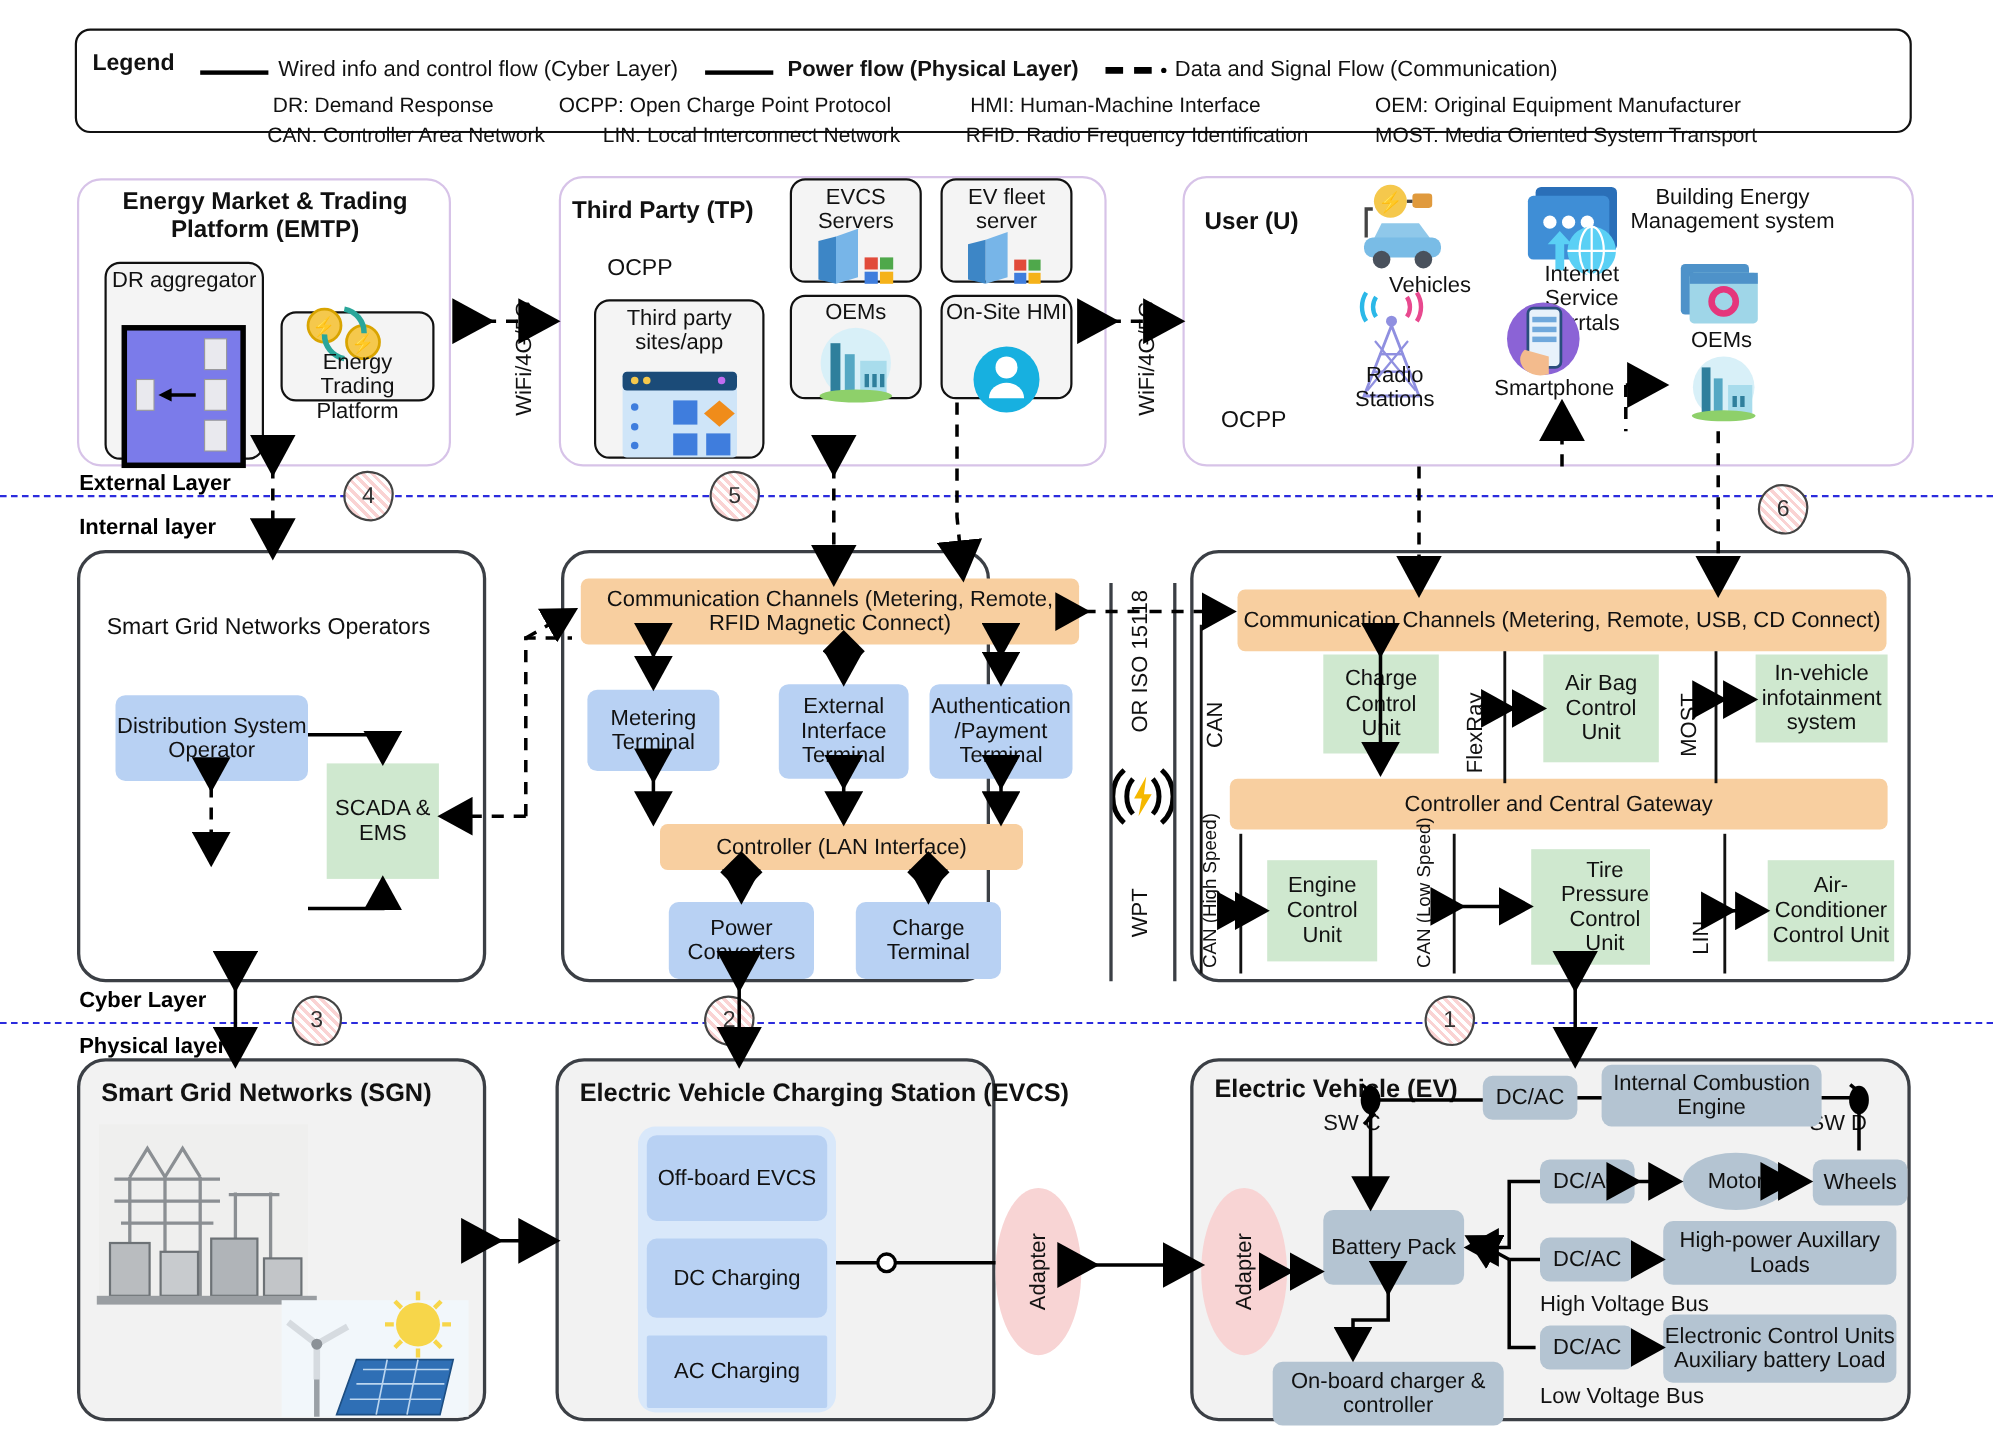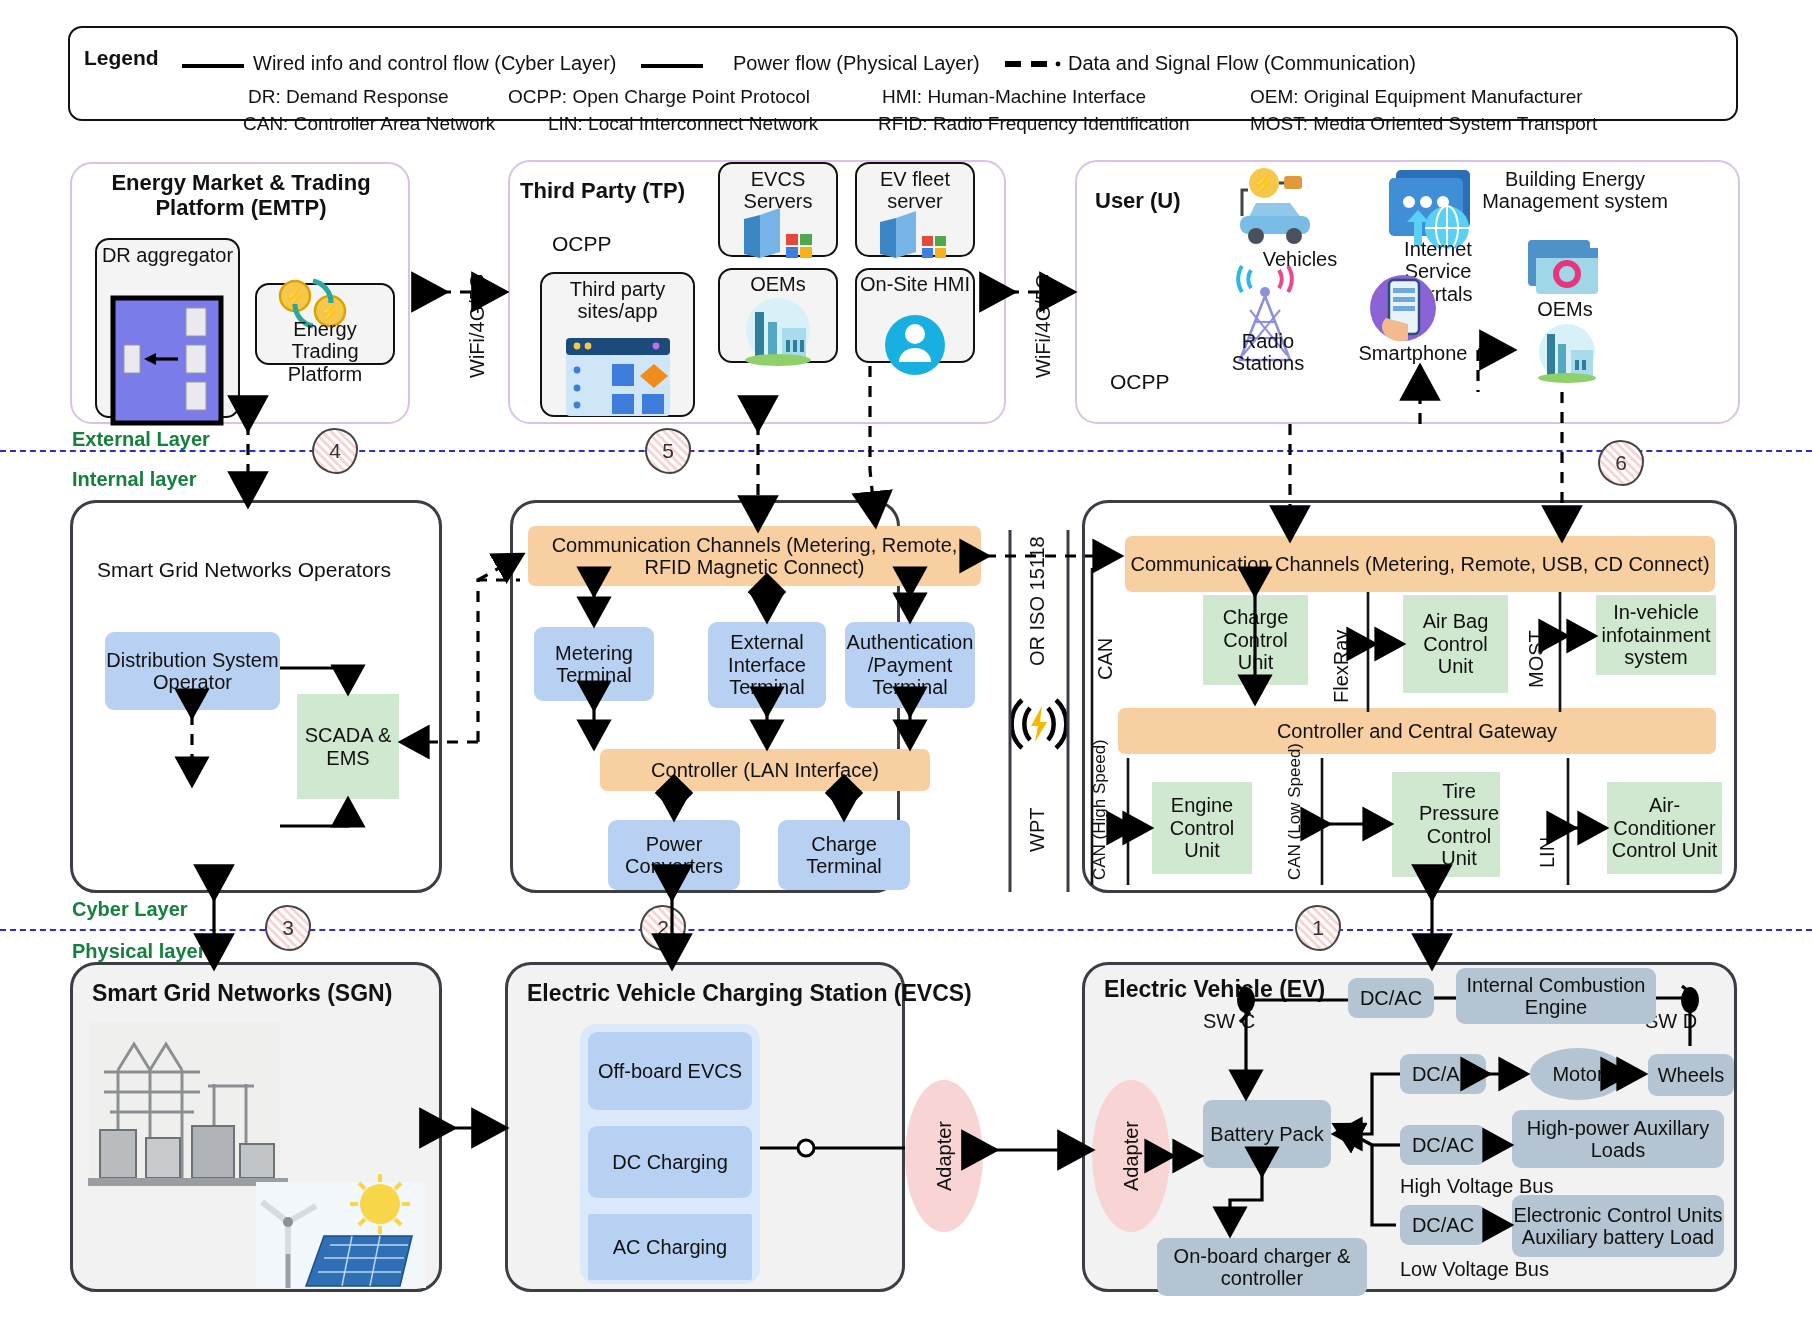--- a/index.html
+++ b/index.html
@@ -26,21 +26,21 @@
   .orange{background:#f8cfa0;border-radius:7px;}
   .grey{background:#b4c4d2;border-radius:9px;}
   .boxlbl{display:flex;align-items:center;justify-content:center;text-align:center;font-size:20px;line-height:1.12;}
 
   .panel{border:3px solid #3b3f45;border-radius:26px;background:#fff;}
   .panel-grey{border:3px solid #3b3f45;border-radius:26px;background:#f2f2f2;}
   .panel-title{font-weight:bold;font-size:23px;}
   .panel-title-plain{font-size:21px;}
 
   .layer-line{border-top:2.5px dashed #2b2bdd;}
-  .layer-lbl{color:#15803d;font-weight:bold;font-size:20px;}
+  .layer-lbl{color:#000000;font-weight:bold;font-size:20px;}
 
   .vlabel{writing-mode:vertical-rl;transform:rotate(180deg);font-size:20px;white-space:nowrap;}
   .vlabel-s{writing-mode:vertical-rl;transform:rotate(180deg);font-size:17px;white-space:nowrap;}
 
   .marker{width:46px;height:46px;border:2.5px solid #444;border-radius:48% 52% 45% 55%/50% 45% 55% 50%;
           background:repeating-linear-gradient(45deg,#fff,#fff 3px,#fad3d3 3px,#fad3d3 6px);
           display:flex;align-items:center;justify-content:center;font-size:21px;color:#333;}
 
   .adapter{background:#f8d4d4;border-radius:50%;display:flex;align-items:center;justify-content:center;}
   .adapter span{writing-mode:vertical-rl;transform:rotate(180deg);font-size:20px;}
@@ -56,21 +56,21 @@
 
 <div class="canvas">
 
   <div class="abs legend"></div>
   <div class="abs legend-title">Legend</div>
 
   <div class="abs lg-line" style="left:182px;top:64px;width:62px;"></div>
   <div class="abs lg-row1-t" style="left:253px;top:52px;">Wired info and control flow (Cyber Layer)</div>
 
   <div class="abs lg-line" style="left:641px;top:64px;width:62px;"></div>
-  <div class="abs lg-row1-t" style="left:733px;top:52px;">Power flow (Physical Layer)</div>
+  <div class="abs lg-row1-t" style="left:716px;top:52px;font-weight:bold;">Power flow (Physical Layer)</div>
 
   <svg class="ov">
     <line x1="1005" y1="64" x2="1050" y2="64" stroke="#000" stroke-width="6" stroke-dasharray="16 10"></line>
     <circle cx="1058" cy="64" r="2.4" fill="#000"></circle>
   </svg>
   <div class="abs lg-row1-t" style="left:1068px;top:52px;">Data and Signal Flow (Communication)</div>
 
   <div class="abs lg-small" style="left:248px;top:86px;">DR: Demand Response</div>
   <div class="abs lg-small" style="left:508px;top:86px;">OCPP: Open Charge Point Protocol</div>
   <div class="abs lg-small" style="left:882px;top:86px;">HMI: Human-Machine Interface</div>

